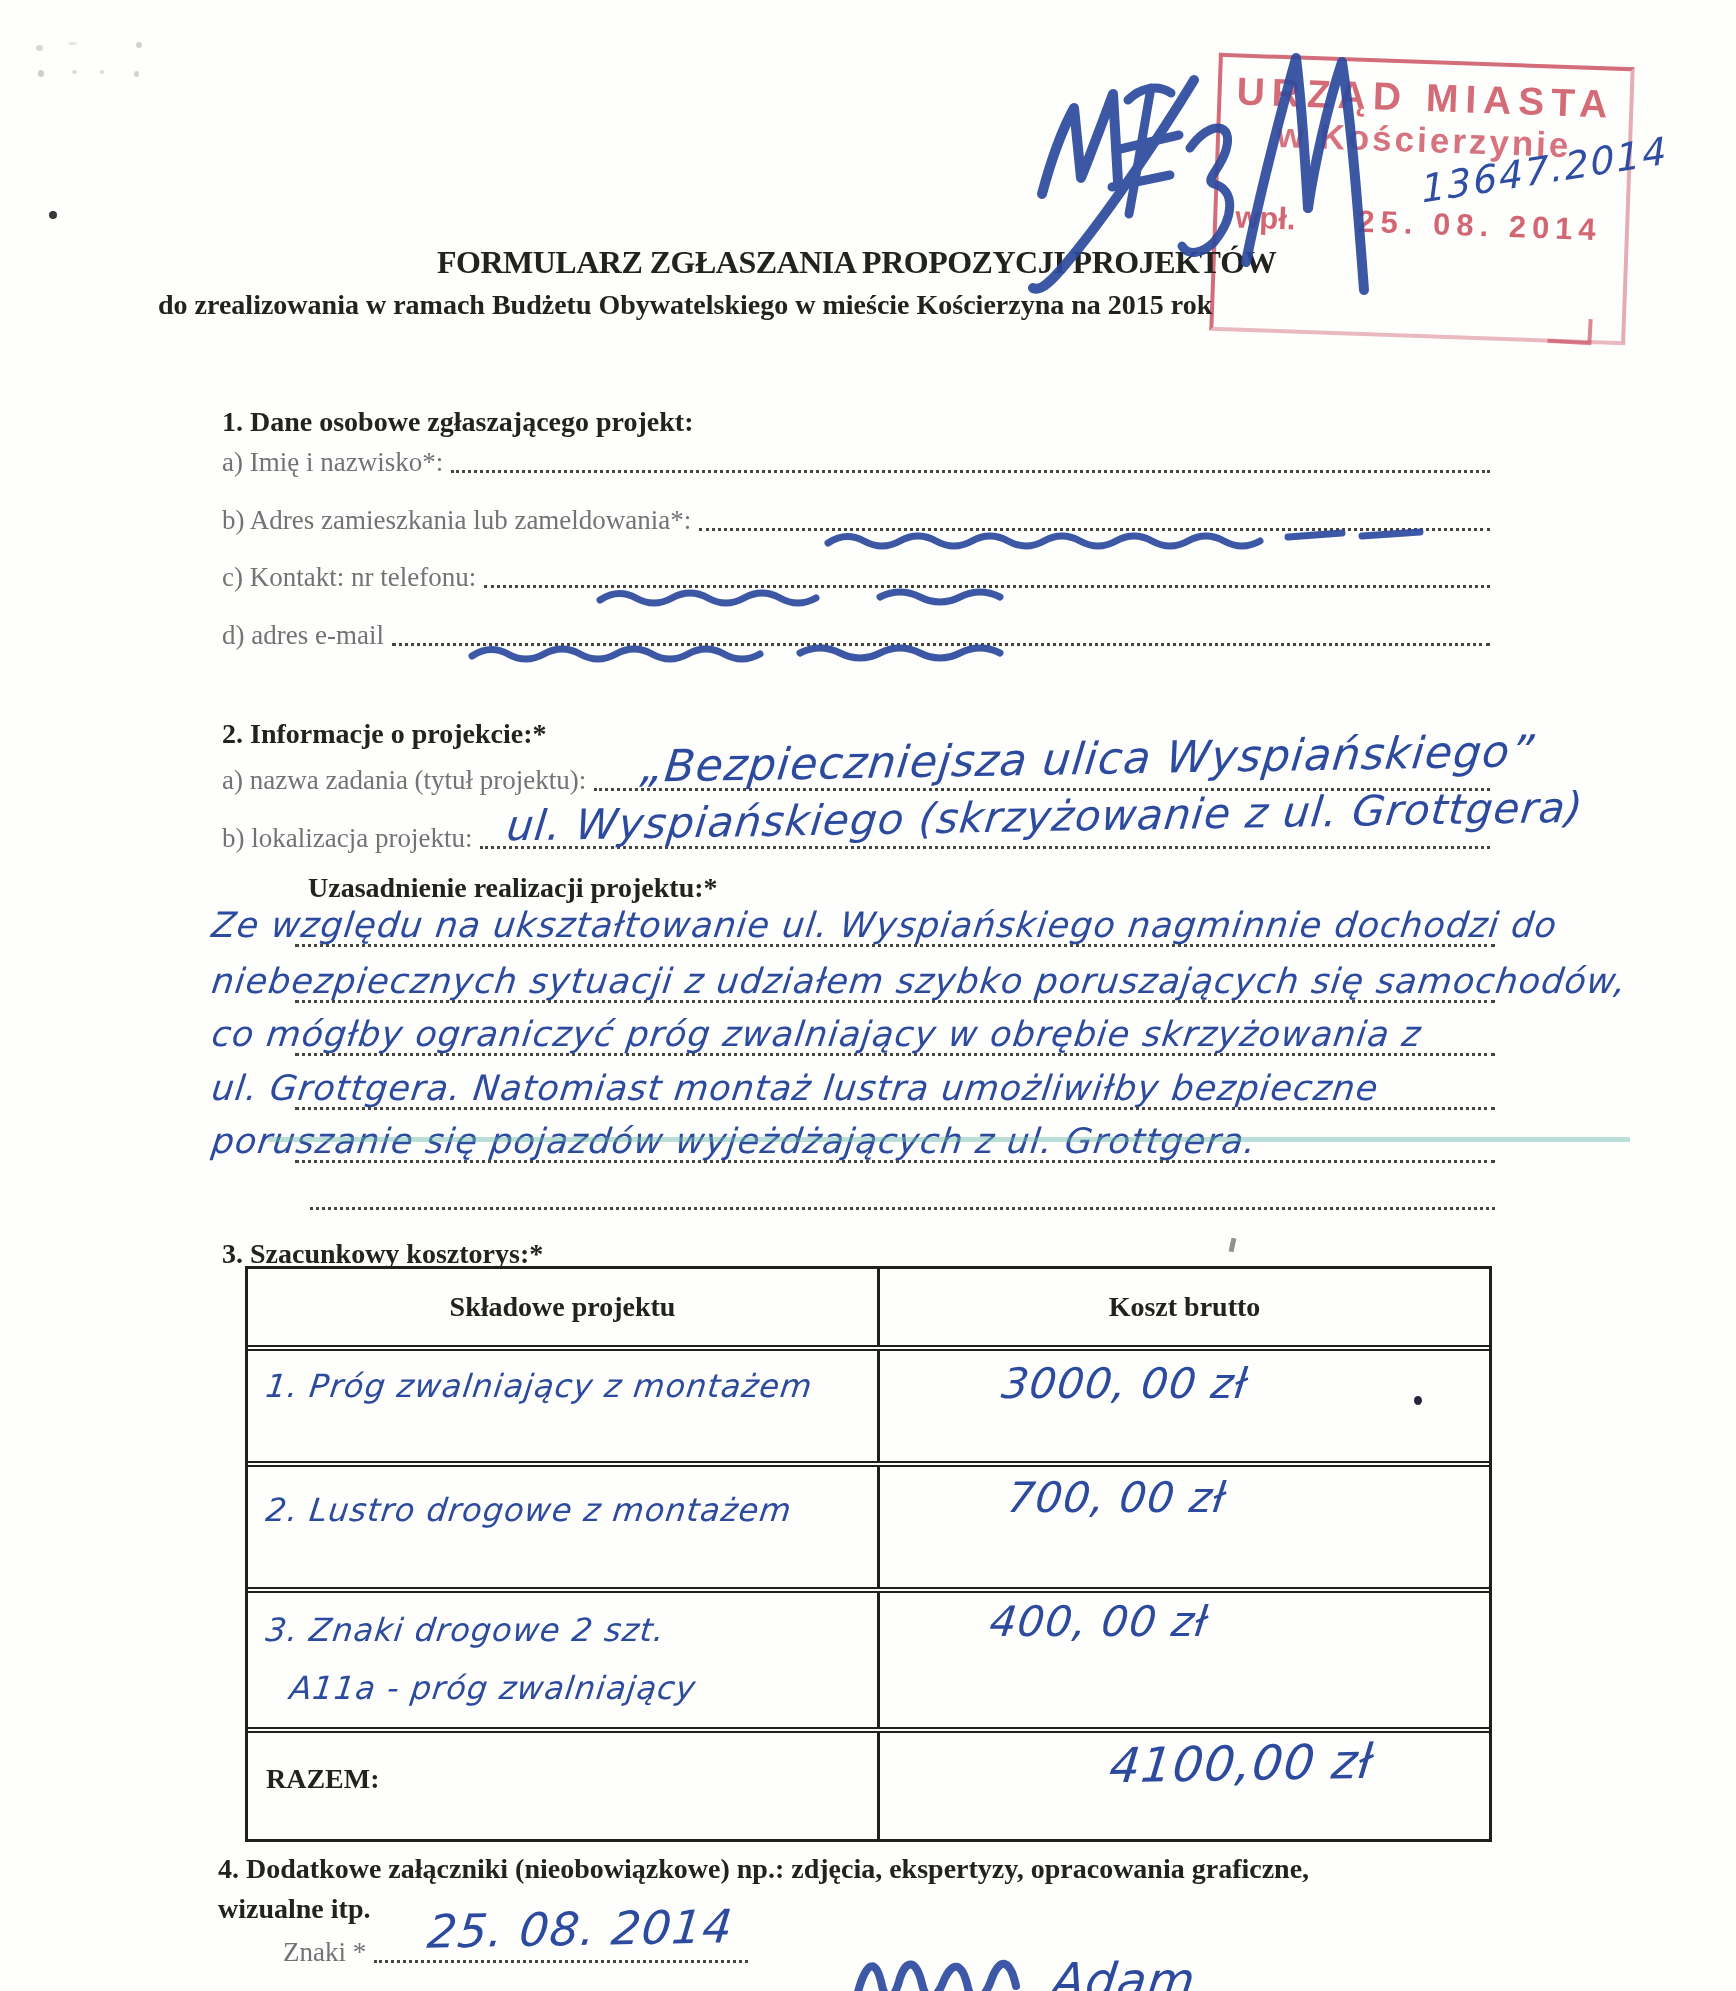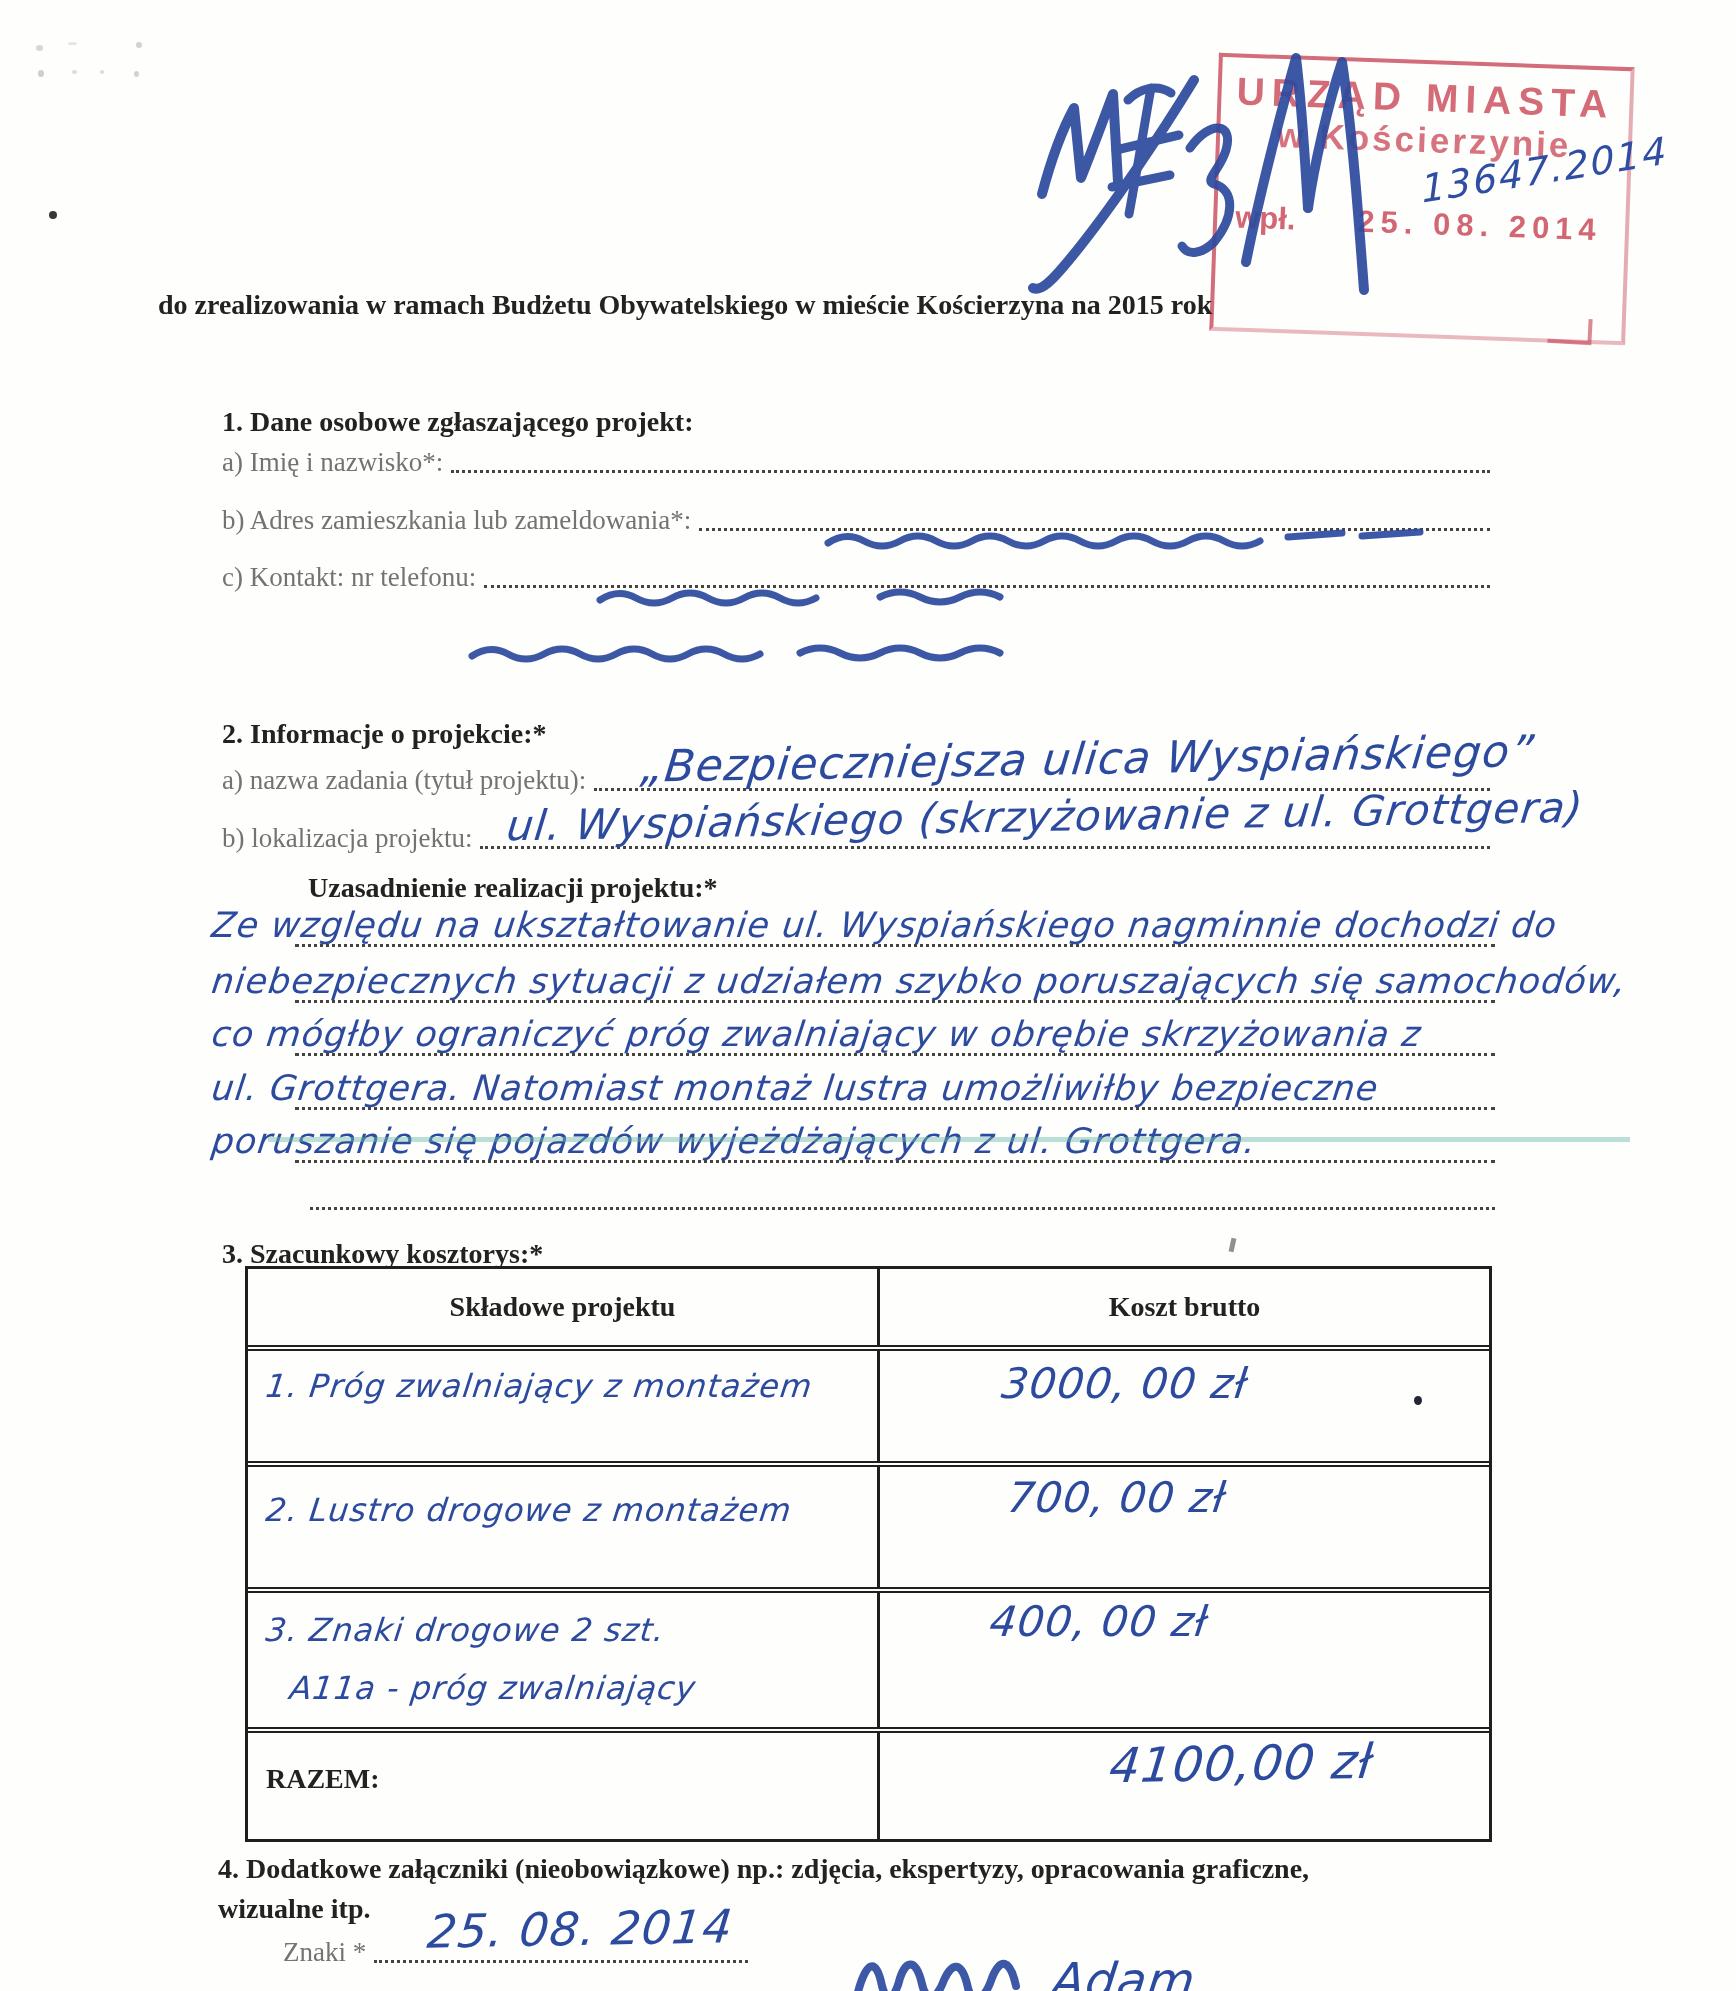--- a/index.html
+++ b/index.html
@@ -74,34 +74,39 @@
     <div class="l1">URZĄD MIASTA</div>
     <div class="l2">w Kościerzynie</div>
     <div class="wrow">
       <span>wpł.</span>
       <span class="wdate">25. 08. 2014</span>
     </div>
   </div>
   <div class="stamp-corner"></div>
   <div class="reg">13647.2014</div>
 
+  <div class="abs print b nw" style="left:437px;top:244px;font-size:32px;letter-spacing:-0.5px">FORMULARZ ZGŁASZANIA PROPOZYCJI PROJEKTÓW</div>
   <div class="abs print b nw" style="left:158px;top:289px;font-size:28px">do zrealizowania w ramach Budżetu Obywatelskiego w mieście Kościerzyna na 2015 rok</div>
 
   <div class="abs print b nw" style="left:222px;top:406px;font-size:28px">1. Dane osobowe zgłaszającego projekt:</div>
 
   <div class="fieldline" style="left:222px;top:446px;width:1268px">
     <span class="lbl print">a) Imię i nazwisko*:</span>
     <span class="dots"></span>
   </div>
   <div class="fieldline" style="left:222px;top:504px;width:1268px">
     <span class="lbl print">b) Adres zamieszkania lub zameldowania*:</span>
     <span class="dots"></span>
   </div>
   <div class="fieldline" style="left:222px;top:561px;width:1268px">
     <span class="lbl print">c) Kontakt: nr telefonu:</span>
+    <span class="dots"></span>
+  </div>
+  <div class="fieldline" style="left:222px;top:619px;width:1268px">
+    <span class="lbl print">d) adres e-mail</span>
     <span class="dots"></span>
   </div>
 
   <div class="abs print b nw" style="left:222px;top:718px;font-size:28px">2. Informacje o projekcie:*</div>
 
   <div class="fieldline" style="left:222px;top:764px;width:1268px">
     <span class="lbl print">a) nazwa zadania (tytuł projektu):</span>
     <span class="dots"></span>
   </div>
   <span class="abs hw r1" style="left:642px;top:733px;font-size:44px">„Bezpieczniejsza ulica Wyspiańskiego”</span>

